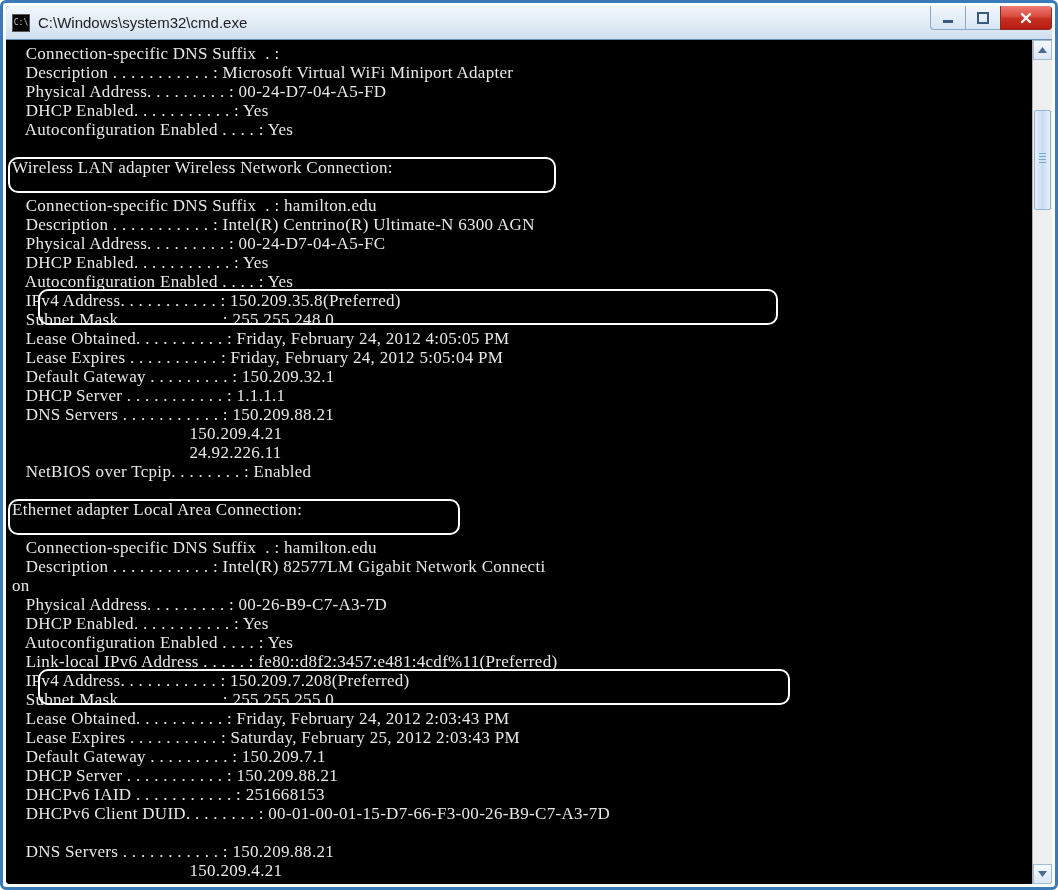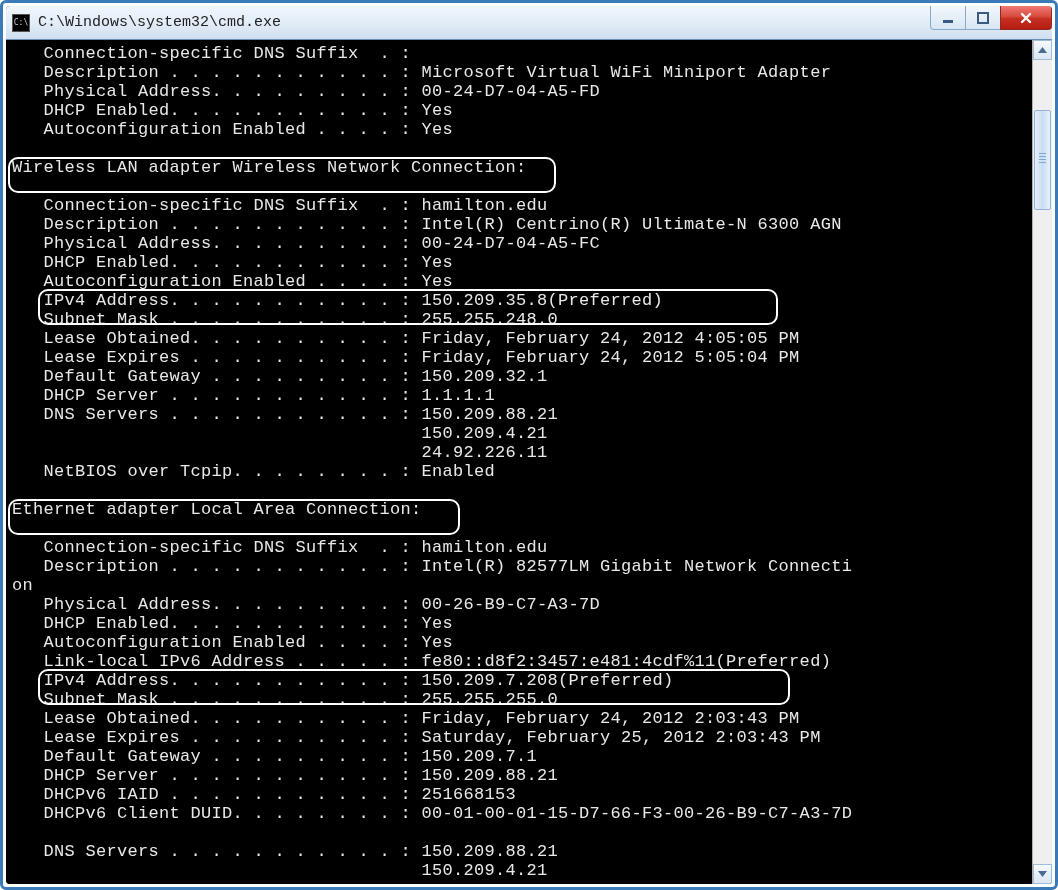--- a/index.html
+++ b/index.html
@@ -43,21 +43,21 @@
     display: flex;
     align-items: center;
     justify-content: center;
     color: #ccc;
     font-size: 8px;
     font-family: monospace;
   }
   .title-text {
     font-size: 15px;
     color: #222;
-    font-family: Liberation Mono, monospace;
+    font-family: Liberation Sans, sans-serif;
   }
   .win-buttons {
     position: absolute;
     right: 0;
     top: 0;
     display: flex;
     height: 24px;
   }
   .win-btn {
     width: 36px;
@@ -81,21 +81,21 @@
   .terminal-wrap {
     flex: 1;
     display: flex;
     background: #000;
     position: relative;
   }
   .terminal {
     flex: 1;
     background: #000;
     color: #e8e8e8;
-    font-family: Liberation Mono, monospace;
+    font-family: Liberation Serif, serif;
     font-size: 17px;
     line-height: 19px;
     white-space: pre;
     padding: 4px 0 4px 6px;
     overflow: hidden;
     letter-spacing: 0.3px;
     border-radius: 29px;
   }
   .scrollbar {
     width: 20px;

